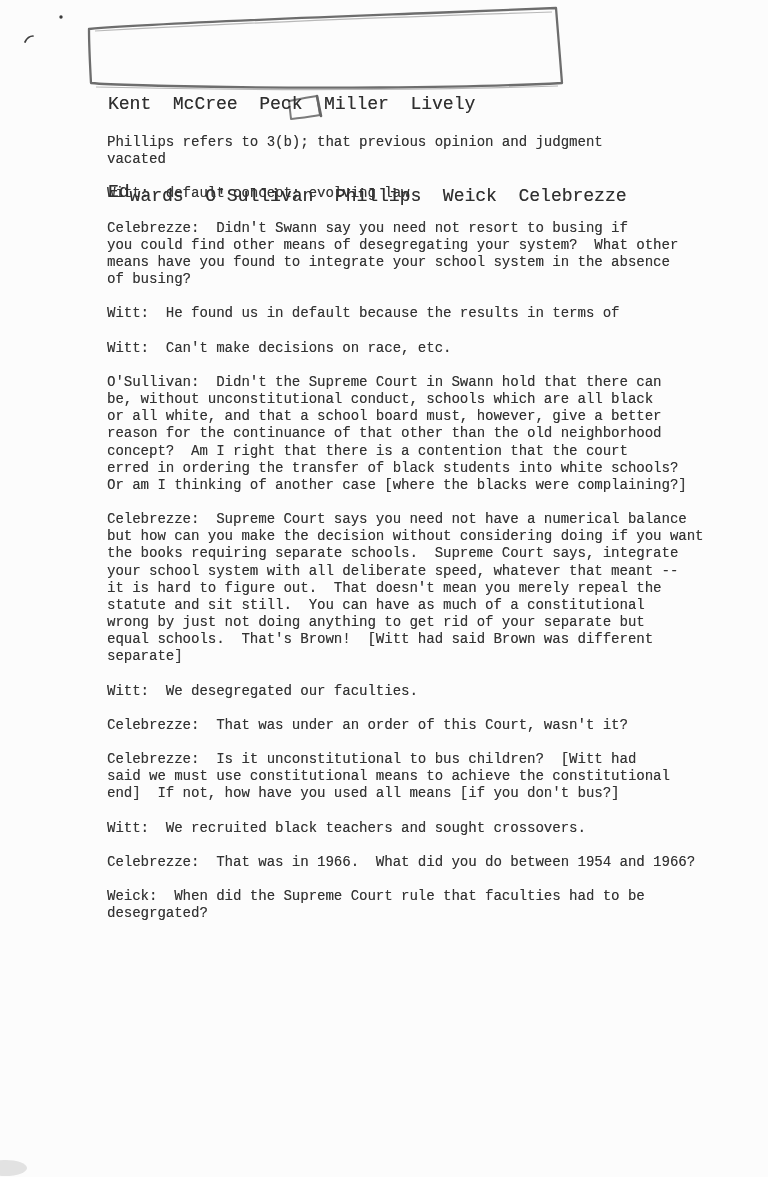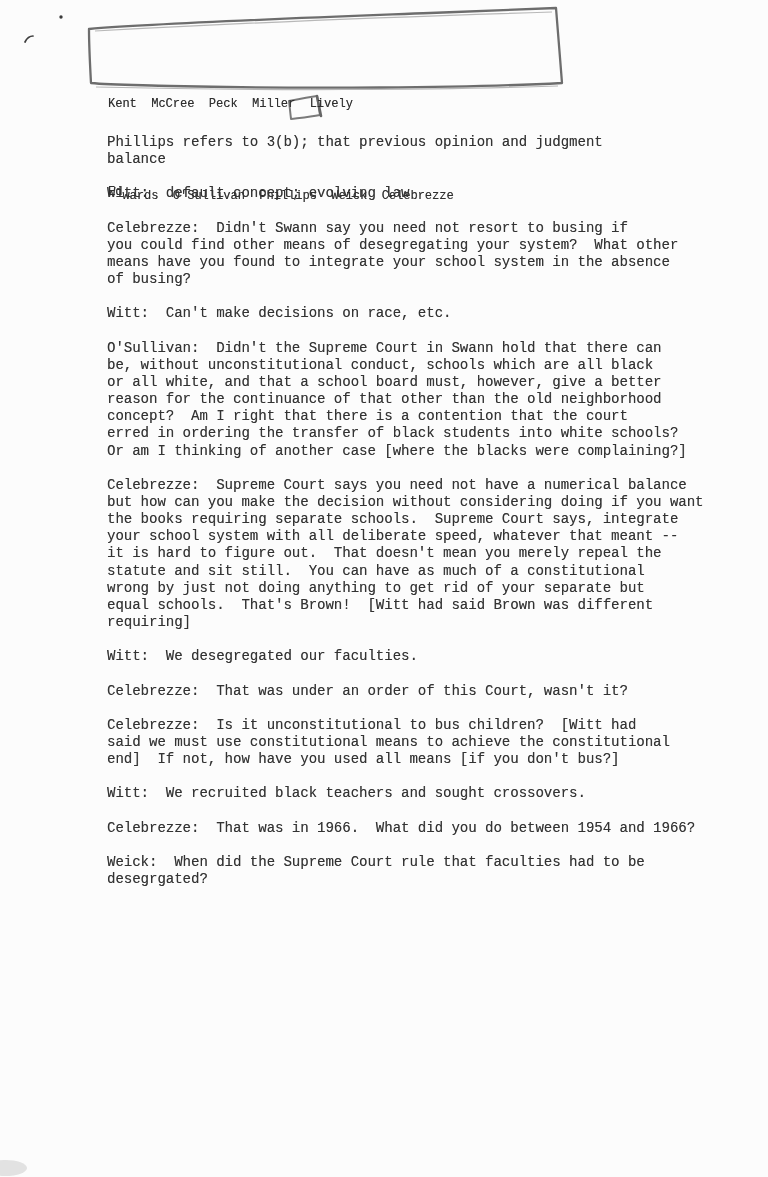--- a/index.html
+++ b/index.html
@@ -10,21 +10,21 @@
     overflow:hidden;
     font-family:"Liberation Mono","DejaVu Sans Mono",monospace;
     color:#333333;
   }
   .marks {
     position:absolute; left:0; top:0; width:768px; height:1177px;
     pointer-events:none;
   }
   .header-names {
     position:absolute; top:28px; left:108px;
-    font-size:12px; line-height:30.5px;
+    font-size:18px; line-height:30.5px;
     white-space:pre;
     color:#2f2f2f;
     text-shadow:0.2px 0.2px 0.35px rgba(45,45,45,0.55);
   }
   .raised { position:relative; top:-4px; }
   .content {
     position:absolute; top:134px; left:107px; width:655px;
   }
   .para { margin:0 0 17.15px 0; }
   .tline {
@@ -58,32 +58,33 @@
   </svg>
 
   <div class="header-names">
     <div>Kent  McCree  Peck  Miller  Lively</div>
     <div><span class="raised">Ed</span><span>wards  O'Sullivan  Phillips  Weick  Celebrezze</span></div>
   </div>
 
   <div class="content" id="paragraphs">
       <div class="para">
         <div class="tline">Phillips refers to 3(b); that previous opinion and judgment</div>
-        <div class="tline">balance</div>
+        <div class="tline">vacated</div>
       </div>
       <div class="para">
         <div class="tline">Witt:  default concept; evolving law</div>
       </div>
       <div class="para">
         <div class="tline">Celebrezze:  Didn't Swann say you need not resort to busing if</div>
         <div class="tline">you could find other means of desegregating your system?  What other</div>
         <div class="tline">means have you found to integrate your school system in the absence</div>
         <div class="tline">of busing?</div>
       </div>
       <div class="para">
+        <div class="tline">Witt:  He found us in default because the results in terms of</div>
       </div>
       <div class="para">
         <div class="tline">Witt:  Can't make decisions on race, etc.</div>
       </div>
       <div class="para">
         <div class="tline">O'Sullivan:  Didn't the Supreme Court in Swann hold that there can</div>
         <div class="tline">be, without unconstitutional conduct, schools which are all black</div>
         <div class="tline">or all white, and that a school board must, however, give a better</div>
         <div class="tline">reason for the continuance of that other than the old neighborhood</div>
         <div class="tline">concept?  Am I right that there is a contention that the court</div>
@@ -92,21 +93,21 @@
       </div>
       <div class="para">
         <div class="tline">Celebrezze:  Supreme Court says you need not have a numerical balance</div>
         <div class="tline">but how can you make the decision without considering doing if you want</div>
         <div class="tline">the books requiring separate schools.  Supreme Court says, integrate</div>
         <div class="tline">your school system with all deliberate speed, whatever that meant --</div>
         <div class="tline">it is hard to figure out.  That doesn't mean you merely repeal the</div>
         <div class="tline">statute and sit still.  You can have as much of a constitutional</div>
         <div class="tline">wrong by just not doing anything to get rid of your separate but</div>
         <div class="tline">equal schools.  That's Brown!  [Witt had said Brown was different</div>
-        <div class="tline">requiring]</div>
+        <div class="tline">separate]</div>
       </div>
       <div class="para">
         <div class="tline">Witt:  We desegregated our faculties.</div>
       </div>
       <div class="para">
         <div class="tline">Celebrezze:  That was under an order of this Court, wasn't it?</div>
       </div>
       <div class="para">
         <div class="tline">Celebrezze:  Is it unconstitutional to bus children?  [Witt had</div>
         <div class="tline">said we must use constitutional means to achieve the constitutional</div>

